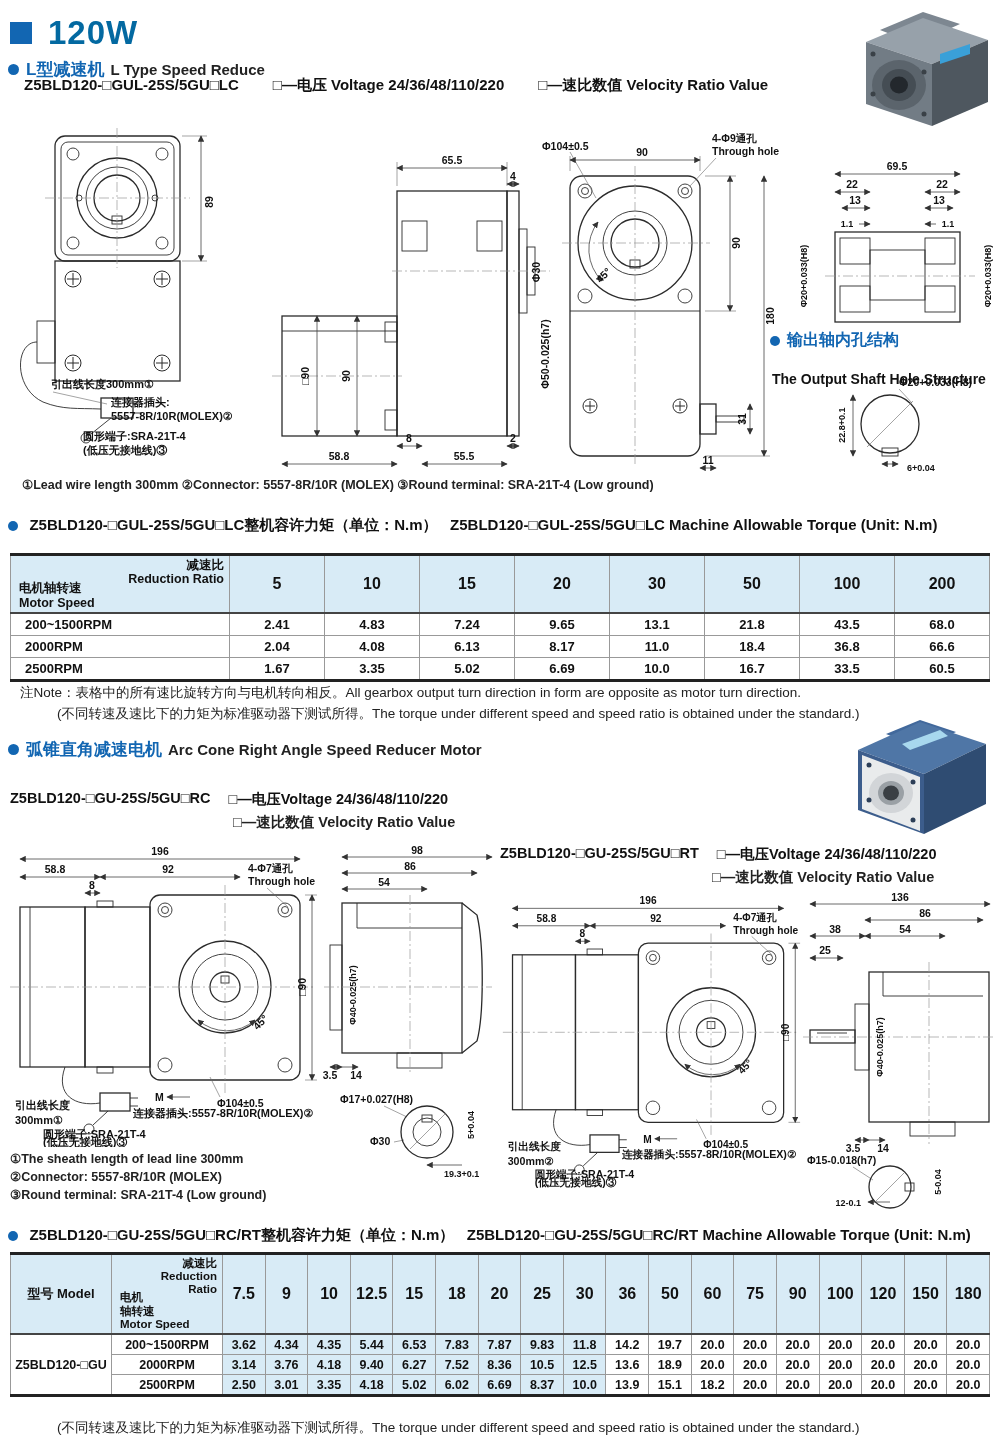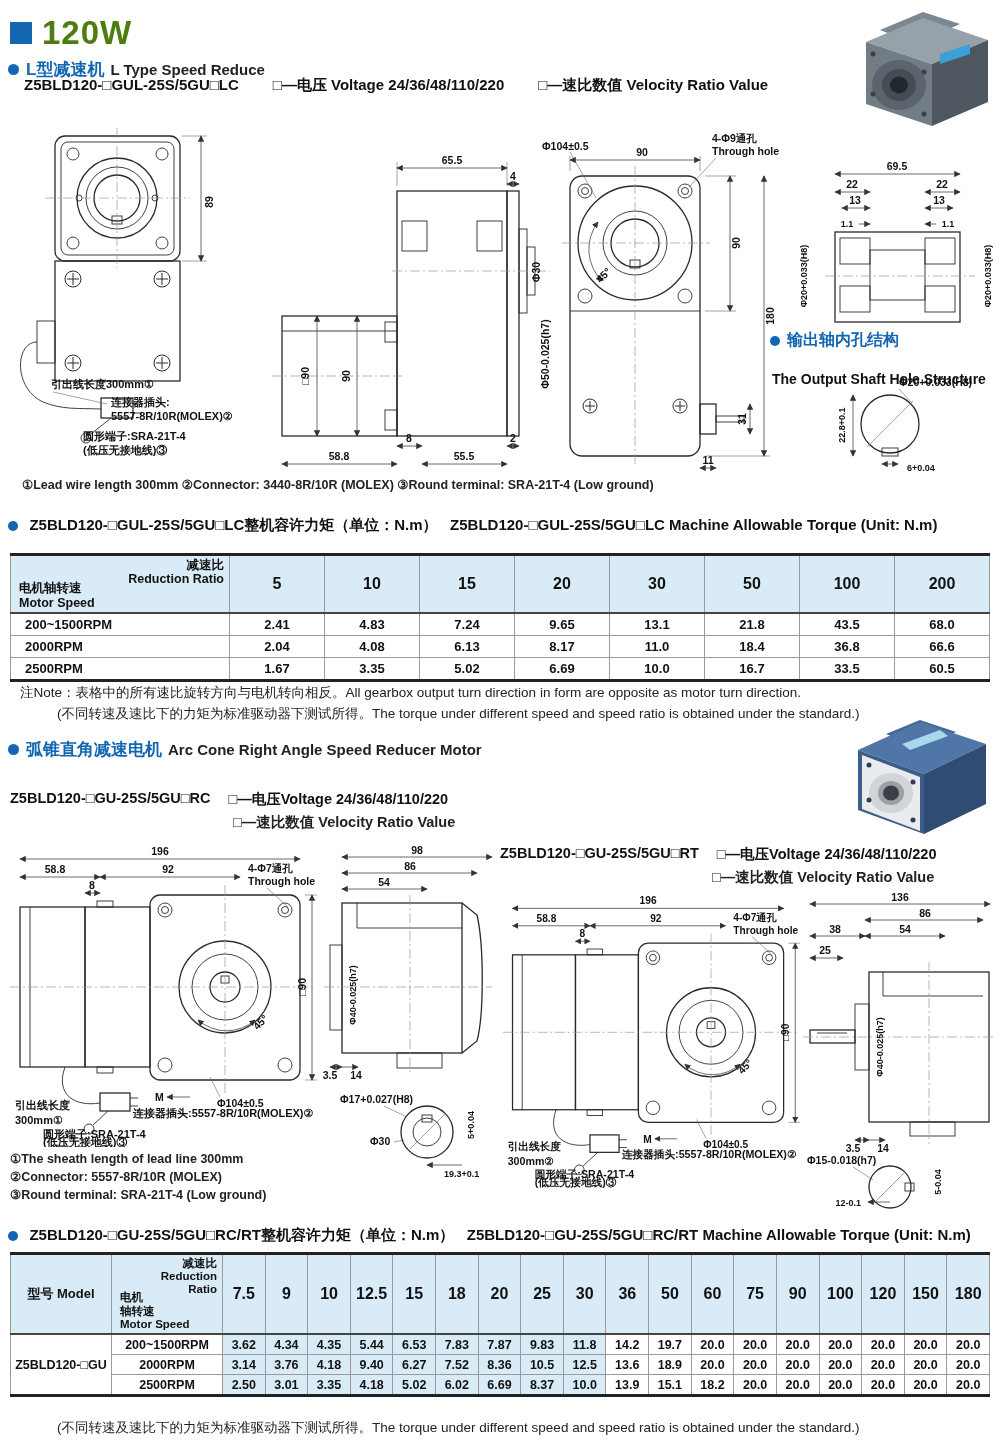--- a/index.html
+++ b/index.html
@@ -1,21 +1,21 @@
 <!DOCTYPE html>
 <html><head>
 <meta charset="utf-8">
 <style>
   html,body{margin:0;padding:0;background:#fff;}
   .page{position:relative;width:1000px;height:1444px;background:#fff;overflow:hidden;
         font-family:"Liberation Sans",sans-serif;color:#111;}
   .abs{position:absolute;}
   
   .h-square{display:inline-block;width:22px;height:22px;background:#1266b2;vertical-align:middle;}
-  .h-title{font-size:33px;font-weight:bold;color:#4d7c0f;margin-left:10px;vertical-align:middle;letter-spacing:1px;}
+  .h-title{font-size:33px;font-weight:bold;color:#0369a1;margin-left:16px;vertical-align:middle;letter-spacing:1px;}
   .bullet{display:inline-block;width:11px;height:11px;border-radius:50%;background:#1266b2;margin-right:7px;vertical-align:middle;}
   .sec-zh{font-size:17px;font-weight:bold;color:#1266b2;vertical-align:middle;}
   .sec-en{font-size:15px;font-weight:bold;color:#222;vertical-align:middle;margin-left:6px;}
   .model-line{font-size:15px;font-weight:bold;color:#111;display:flex;gap:34px;}
   .model-line.sm{font-size:14.5px;gap:18px;}
   .note-sm{font-size:12.5px;font-weight:bold;color:#222;}
   .note-md{font-size:13.5px;color:#222;}
   .tbl-title{font-size:15px;font-weight:bold;color:#111;}
   
   table.data{border-collapse:collapse;table-layout:fixed;width:980px;
@@ -283,21 +283,21 @@
     <g>
       <text class="dim" x="104" y="14">Φ20+0.033(H8)</text>
       <line x1="104" y1="17" x2="117" y2="31" class="e"></line>
       <line x1="58" y1="23" x2="58" y2="84" class="d" marker-start="url(#arr)" marker-end="url(#arr)"></line>
       <text class="dimS" transform="rotate(-90 50 53)" x="50" y="53" text-anchor="middle">22.8+0.1</text>
       <line x1="87" y1="92" x2="103" y2="92" class="d" marker-start="url(#arr)" marker-end="url(#arr)"></line>
       <text class="dimS" x="112" y="99">6+0.04</text>
     </g>
   </svg>
 
-  <div class="abs note-sm" style="left:22px;top:477px;">①Lead wire length 300mm ②Connector: 3440-8R/10R (MOLEX) ③Round terminal: SRA-21T-4 (Low ground)</div>
+  <div class="abs note-sm" style="left:22px;top:477px;">①Lead wire length 300mm ②Connector: 5557-8R/10R (MOLEX) ③Round terminal: SRA-21T-4 (Low ground)</div>
 
   <div class="abs" style="left:8px;top:516px;">
     <span class="bullet" style="width:10px;height:10px;"></span>
     <span class="tbl-title">Z5BLD120-□GUL-25S/5GU□LC整机容许力矩（单位：N.m）</span>
     <span class="tbl-title" style="margin-left:8px;">Z5BLD120-□GUL-25S/5GU□LC Machine Allowable Torque (Unit: N.m)</span>
   </div>
 
   <table class="data abs" style="left:10px;top:553px;">
     <thead>
       <tr id="t1-ratio-row">

